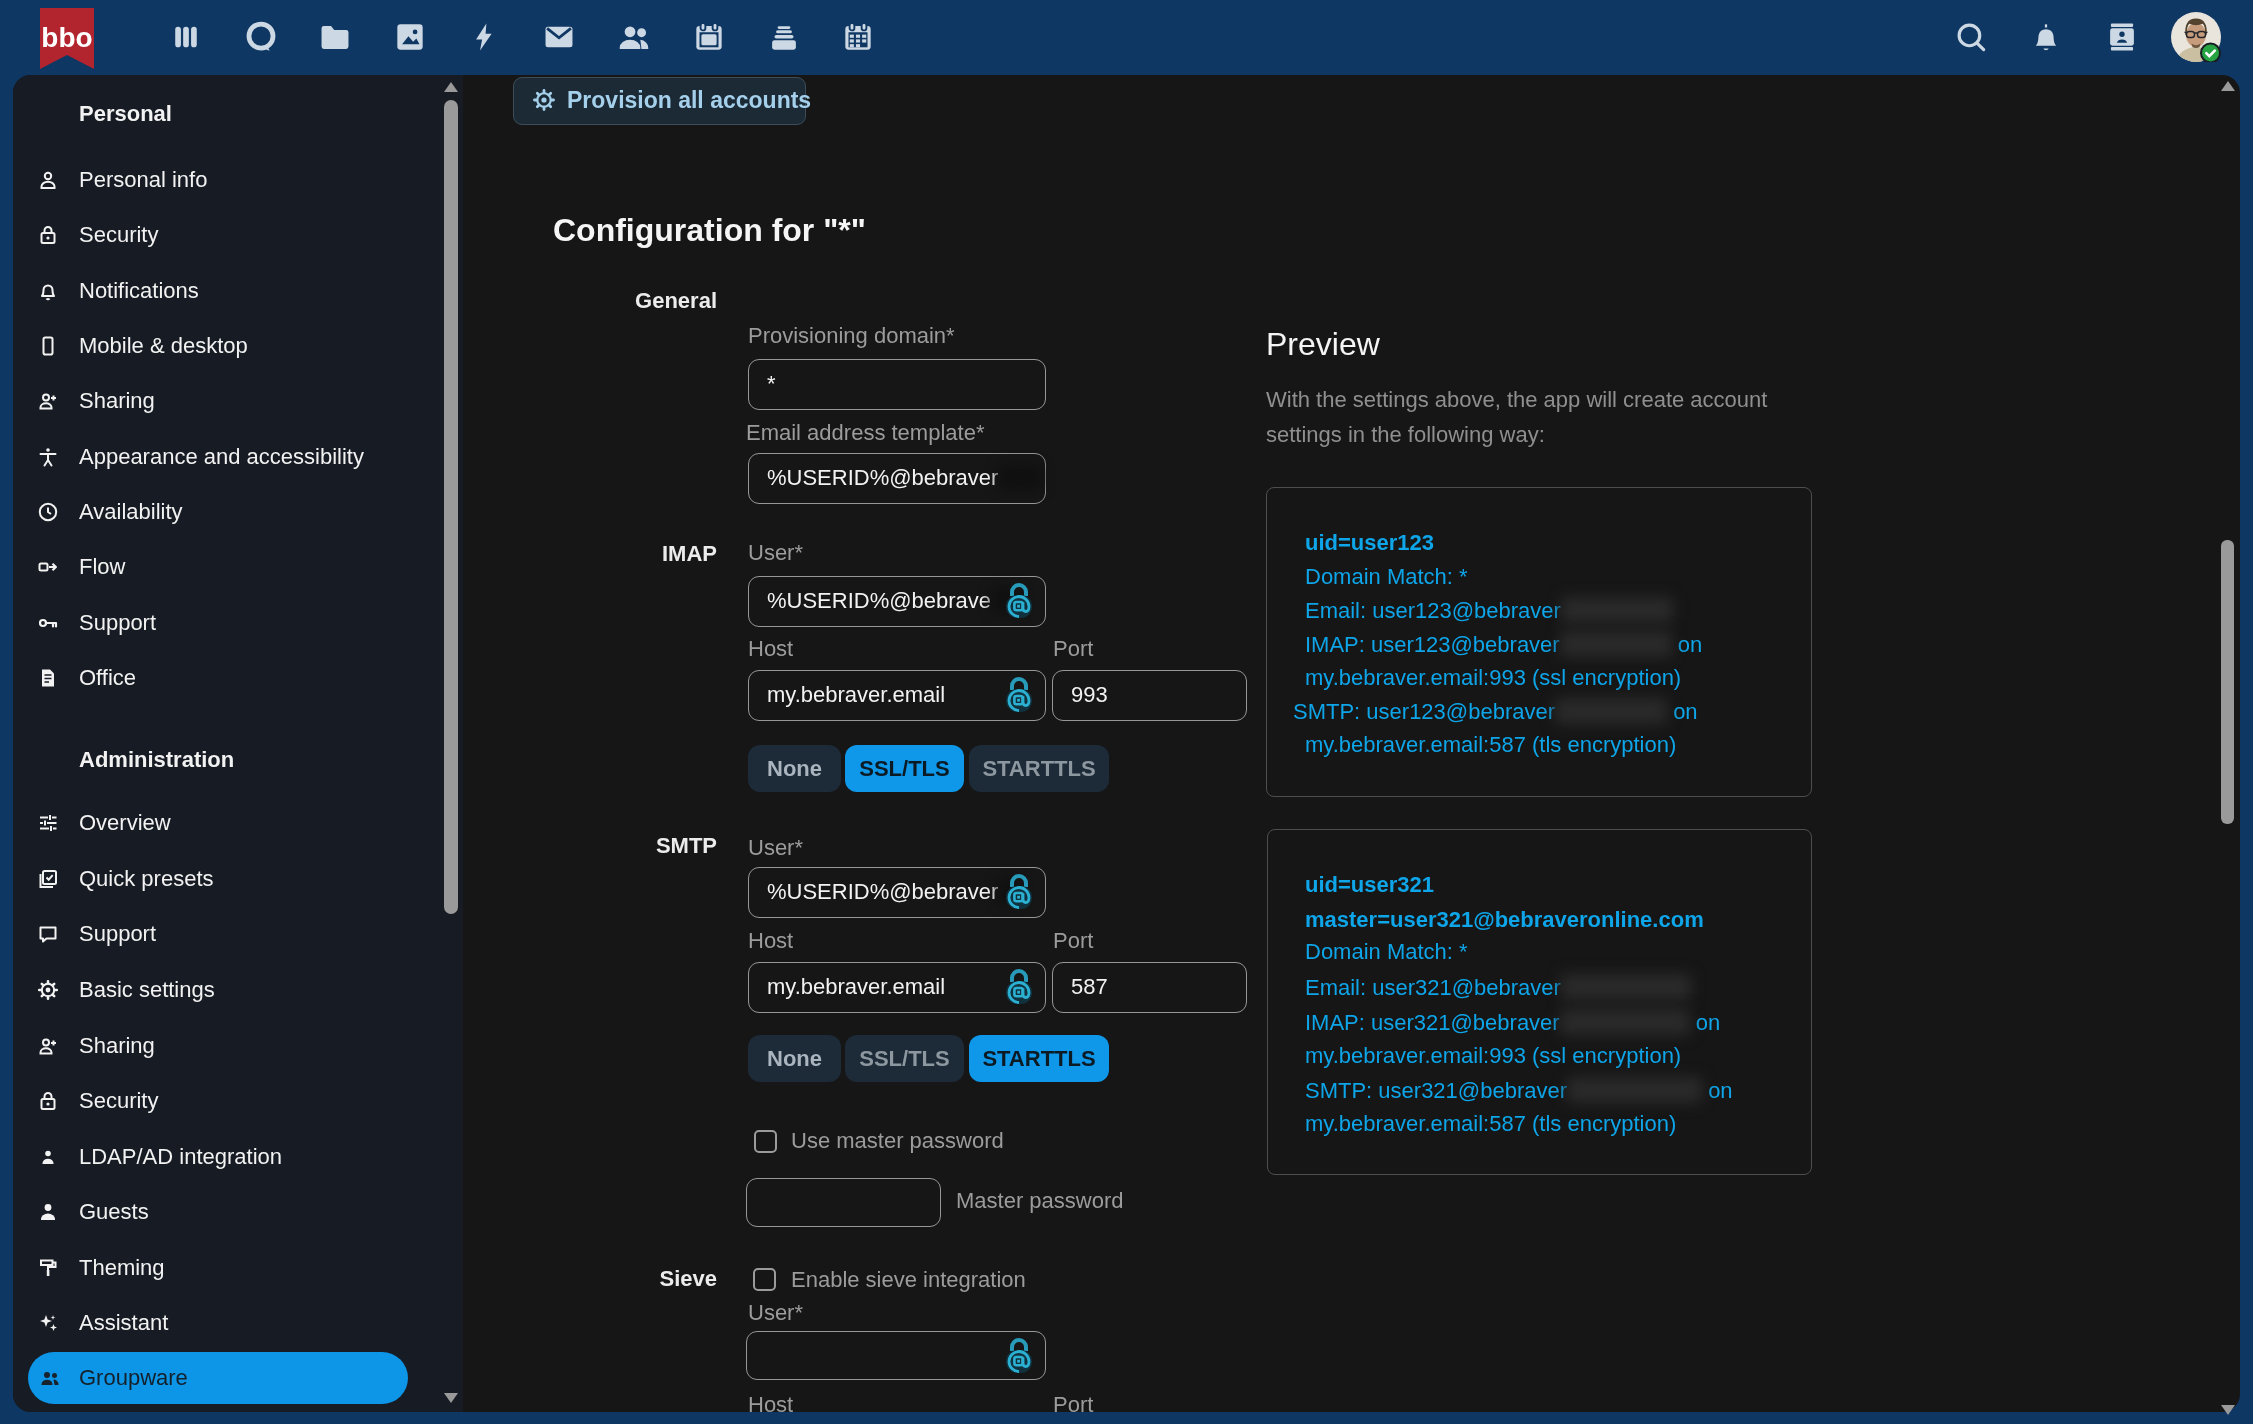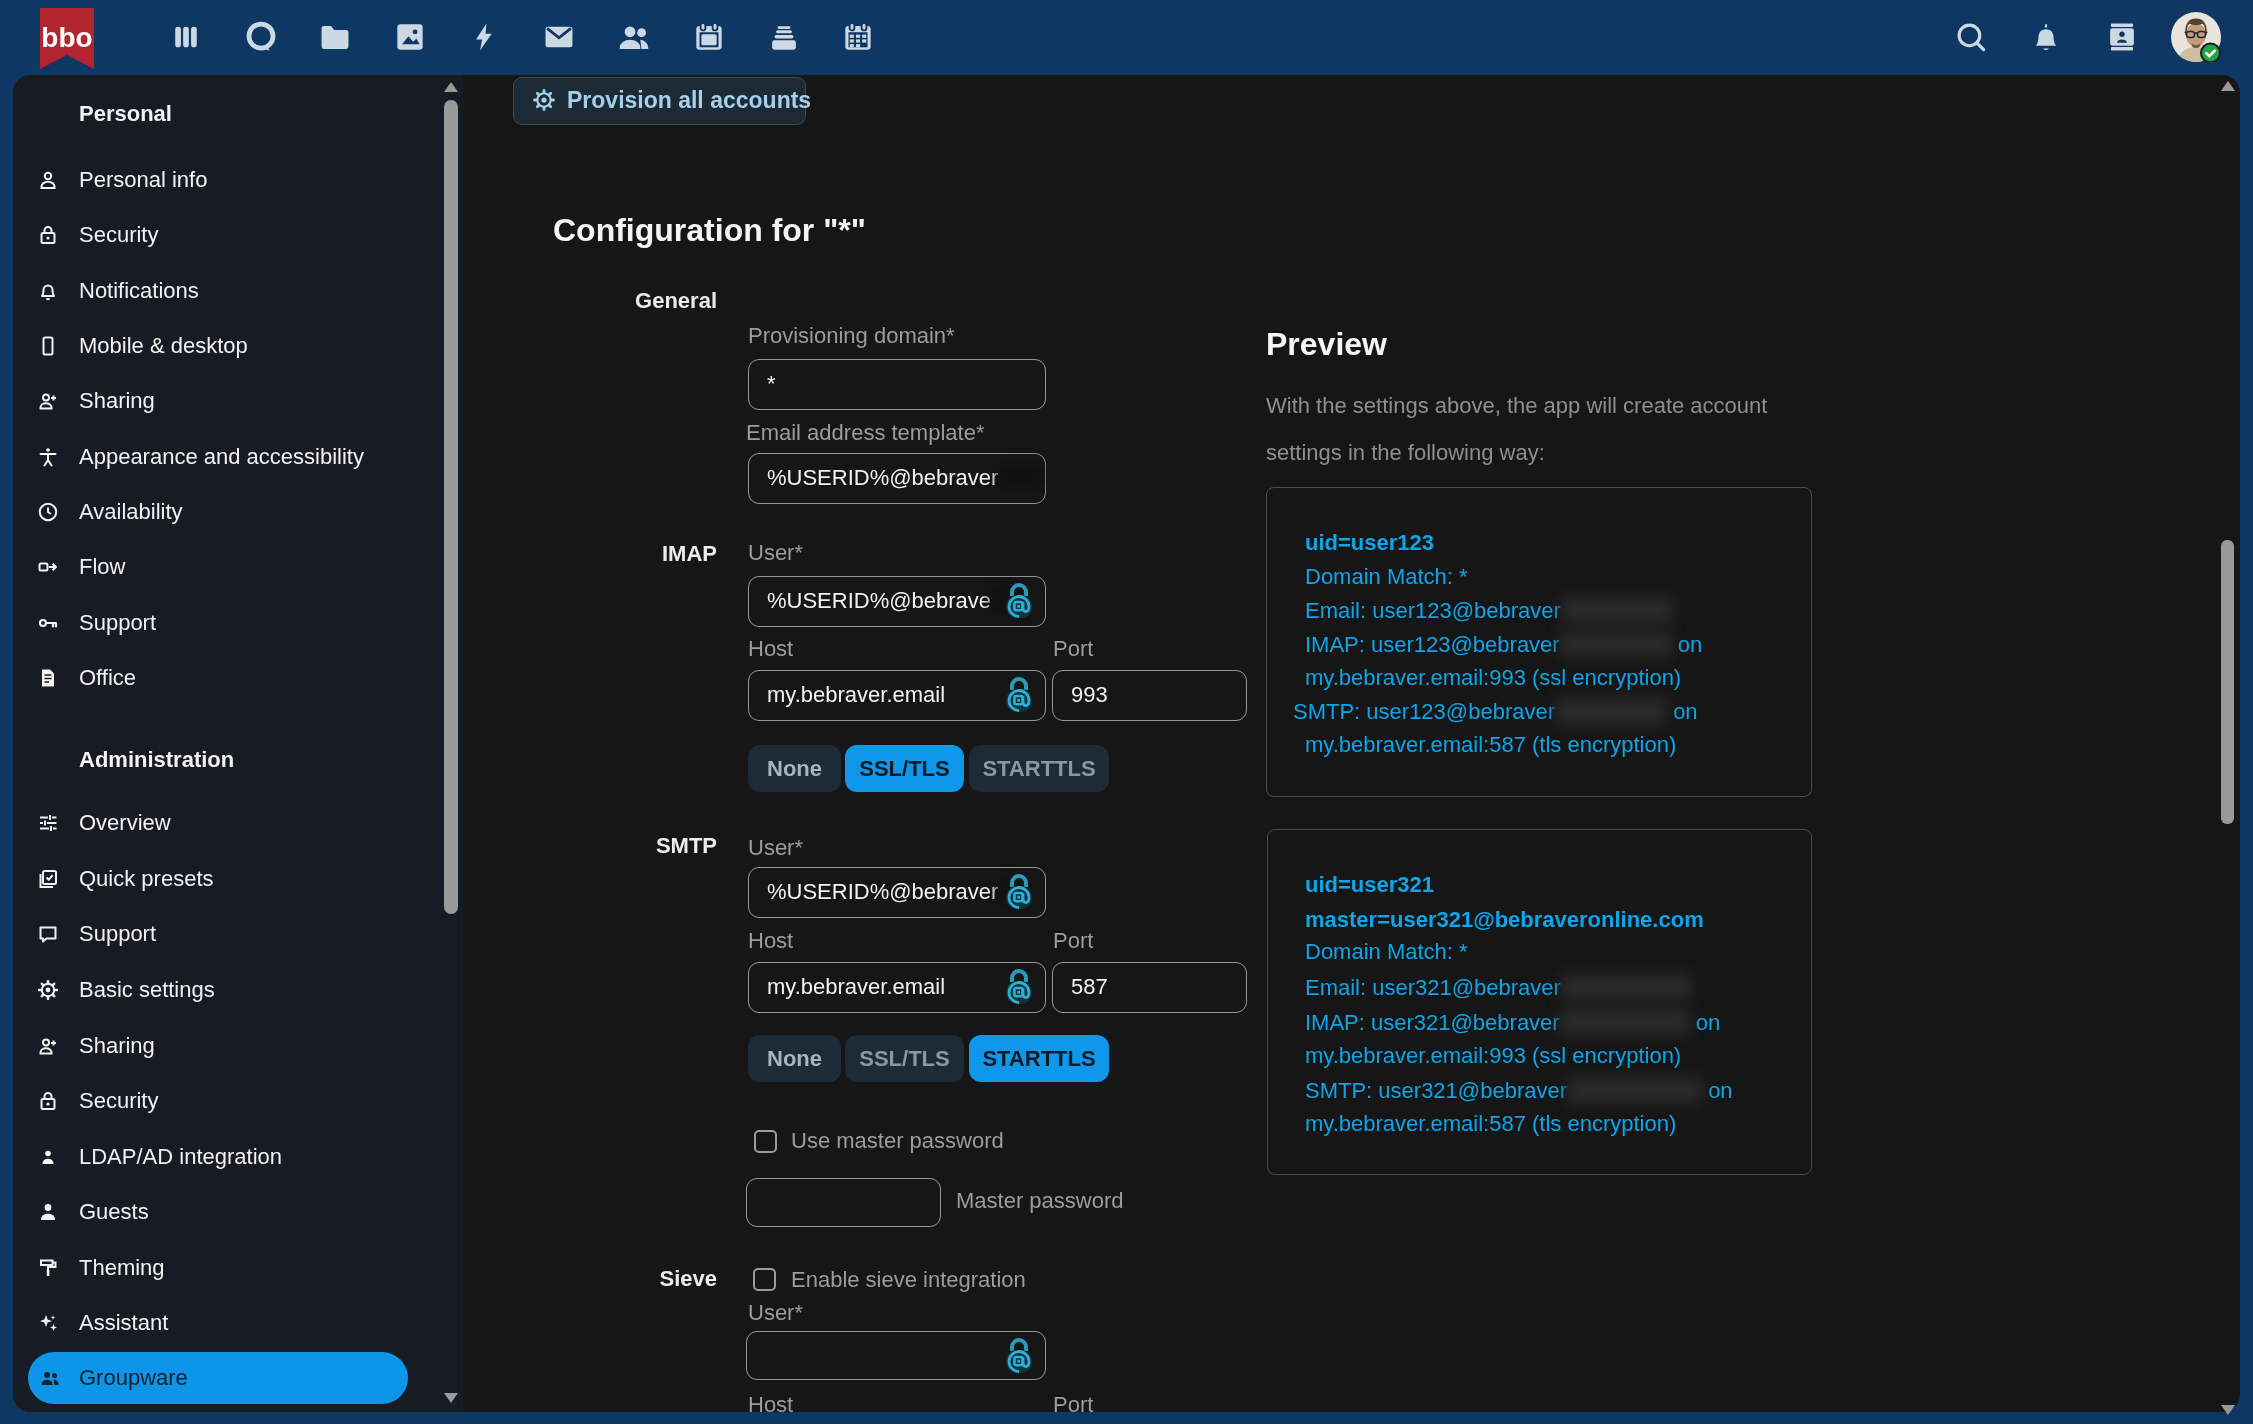--- a/index.html
+++ b/index.html
@@ -315,22 +315,22 @@
 <div class="input" style="left:746px;top:1331px;width:300px;height:49px"></div>
 <svg class="abs" style="left:1003px;top:1337px" width="32" height="38" viewBox="0 0 32 38">
 <path d="M9 14 V10 a7 7 0 0 1 14 0 V14" fill="none" stroke="#279bb9" stroke-width="4"></path>
 <rect x="3" y="13" width="26" height="23" rx="11" fill="#10313d"></rect>
 <path d="M16 34.5 a10 10 0 1 1 10-10 c0 3.2-1.3 5-3.3 5 c-1.8 0-2.7-1.3-2.7-3.2 v-6" fill="none" stroke="#2cb0d2" stroke-width="2.8"></path>
 <rect x="11.4" y="20" width="8.2" height="8.2" rx="2" fill="none" stroke="#2cb0d2" stroke-width="2.6"></rect>
 <rect x="14.2" y="22.8" width="2.8" height="2.8" fill="#2cb0d2"></rect>
 </svg>
 <div class="glabel" style="left:748px;top:1392px">Host</div>
 <div class="glabel" style="left:1053px;top:1392px">Port</div>
-<div class="abs" style="left:1266px;top:326px;font-size:32px;font-weight:bold;color:#f5f5f5">Preview</div>
-<div class="abs" style="left:1266px;top:382px;font-size:22px;color:#8f8f8f;line-height:47px">With the settings above, the app will create account<br>settings in the following way:</div>
+<div class="abs" style="left:1266px;top:326px;font-size:32px;font-weight:normal;color:#f5f5f5">Preview</div>
+<div class="abs" style="left:1266px;top:382px;font-size:22px;color:#8f8f8f;line-height:35px">With the settings above, the app will create account<br>settings in the following way:</div>
 <div class="abs" style="left:1266px;top:487px;width:546px;height:310px;border:1px solid #4e4e4e;border-radius:8px"></div>
 <div class="abs" style="left:1267px;top:829px;width:545px;height:346px;border:1px solid #4e4e4e;border-radius:8px"></div>
 <div class="pline" style="left:1305px;top:530px"><b>uid=user123</b></div>
 <div class="pline" style="left:1305px;top:564px">Domain Match: *</div>
 <div class="pline" style="left:1305px;top:597px">Email: user123@bebraver<span class="blur" style="width:112px"></span></div>
 <div class="pline" style="left:1305px;top:631px">IMAP: user123@bebraver<span class="blur" style="width:112px"></span> on</div>
 <div class="pline" style="left:1305px;top:665px">my.bebraver.email:993 (ssl encryption)</div>
 <div class="pline" style="left:1293px;top:698px">SMTP: user123@bebraver<span class="blur" style="width:112px"></span> on</div>
 <div class="pline" style="left:1305px;top:732px">my.bebraver.email:587 (tls encryption)</div>
 <div class="pline" style="left:1305px;top:872px"><b>uid=user321</b></div>

